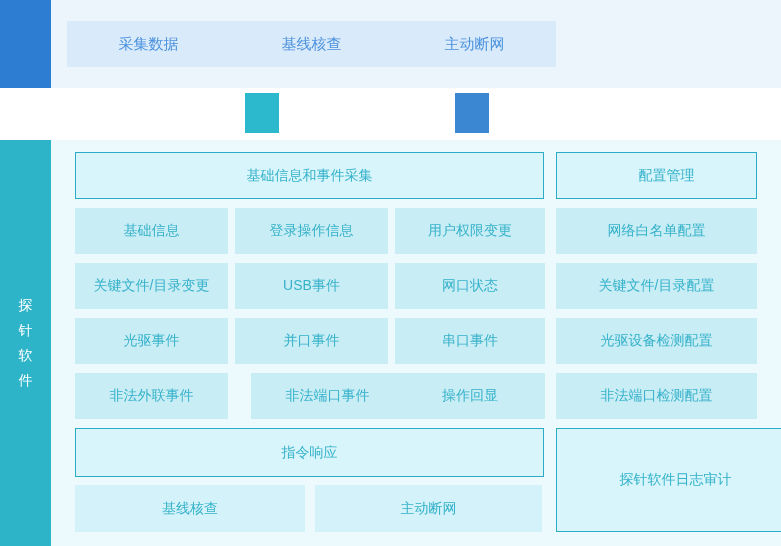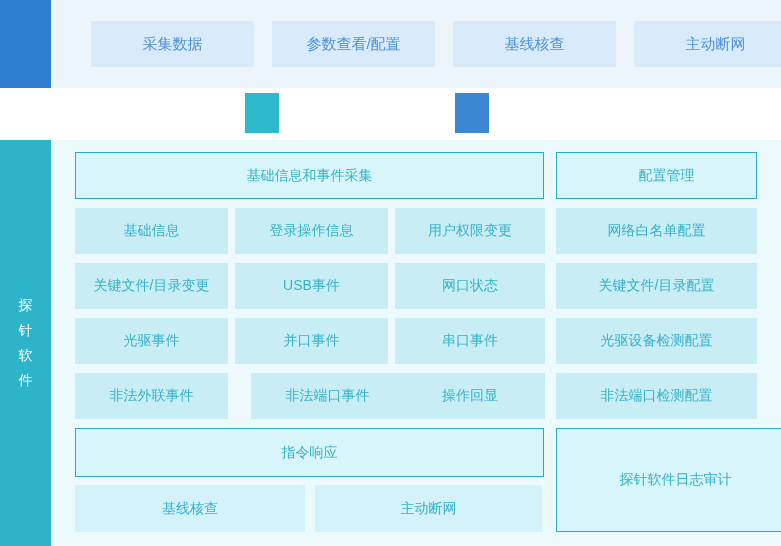--- a/index.html
+++ b/index.html
@@ -4,21 +4,21 @@
 <style>
   html,body{margin:0;padding:0;}
   body{font-family:"Liberation Sans","DejaVu Sans",sans-serif;}
   #stage{position:relative;width:781px;height:546px;background:#ffffff;overflow:hidden;}
 
   
   .device-box{position:absolute;left:0;top:0;width:51px;height:88px;background:#2d7dd2;
     color:#fef9c3;font-size:13px;line-height:18px;display:flex;flex-direction:column;
     align-items:center;justify-content:center;text-align:center;letter-spacing:1px;padding-left:48px;}
   .top-bar{position:absolute;left:51px;top:0;width:730px;height:88px;background:#edf5fc;
-    display:flex;align-items:center;gap:18px;padding-left:40px;box-sizing:border-box;}
+    display:flex;align-items:center;gap:0;padding-left:16px;box-sizing:border-box;}
   .top-btn{width:163px;height:46px;background:#d9eafa;color:#4b92dd;font-size:15px;
     display:flex;align-items:center;justify-content:center;flex:0 0 auto;}
 
   
   .conn{position:absolute;top:93px;width:34px;height:40px;}
   .conn-teal{left:245px;background:#2cb9ce;}
   .conn-blue{left:455px;background:#3c87d1;}
 
   
   .probe-sidebar{position:absolute;left:0;top:140px;width:51px;height:406px;background:#2db4c9;
@@ -38,21 +38,20 @@
 <div id="stage">
 
   <div class="device-box">
     <span>Ⅱ 型</span>
     <span>网监</span>
     <span>装置</span>
   </div>
 
   <div class="top-bar">
     <div class="top-btn">采集数据</div>
-    <div class="top-btn">参数查看/配置</div>
     <div class="top-btn">基线核查</div>
     <div class="top-btn">主动断网</div>
   </div>
 
   <div class="conn conn-teal"></div>
   <div class="conn conn-blue"></div>
 
   <div class="probe-sidebar">
     <span>探</span>
     <span>针</span>

